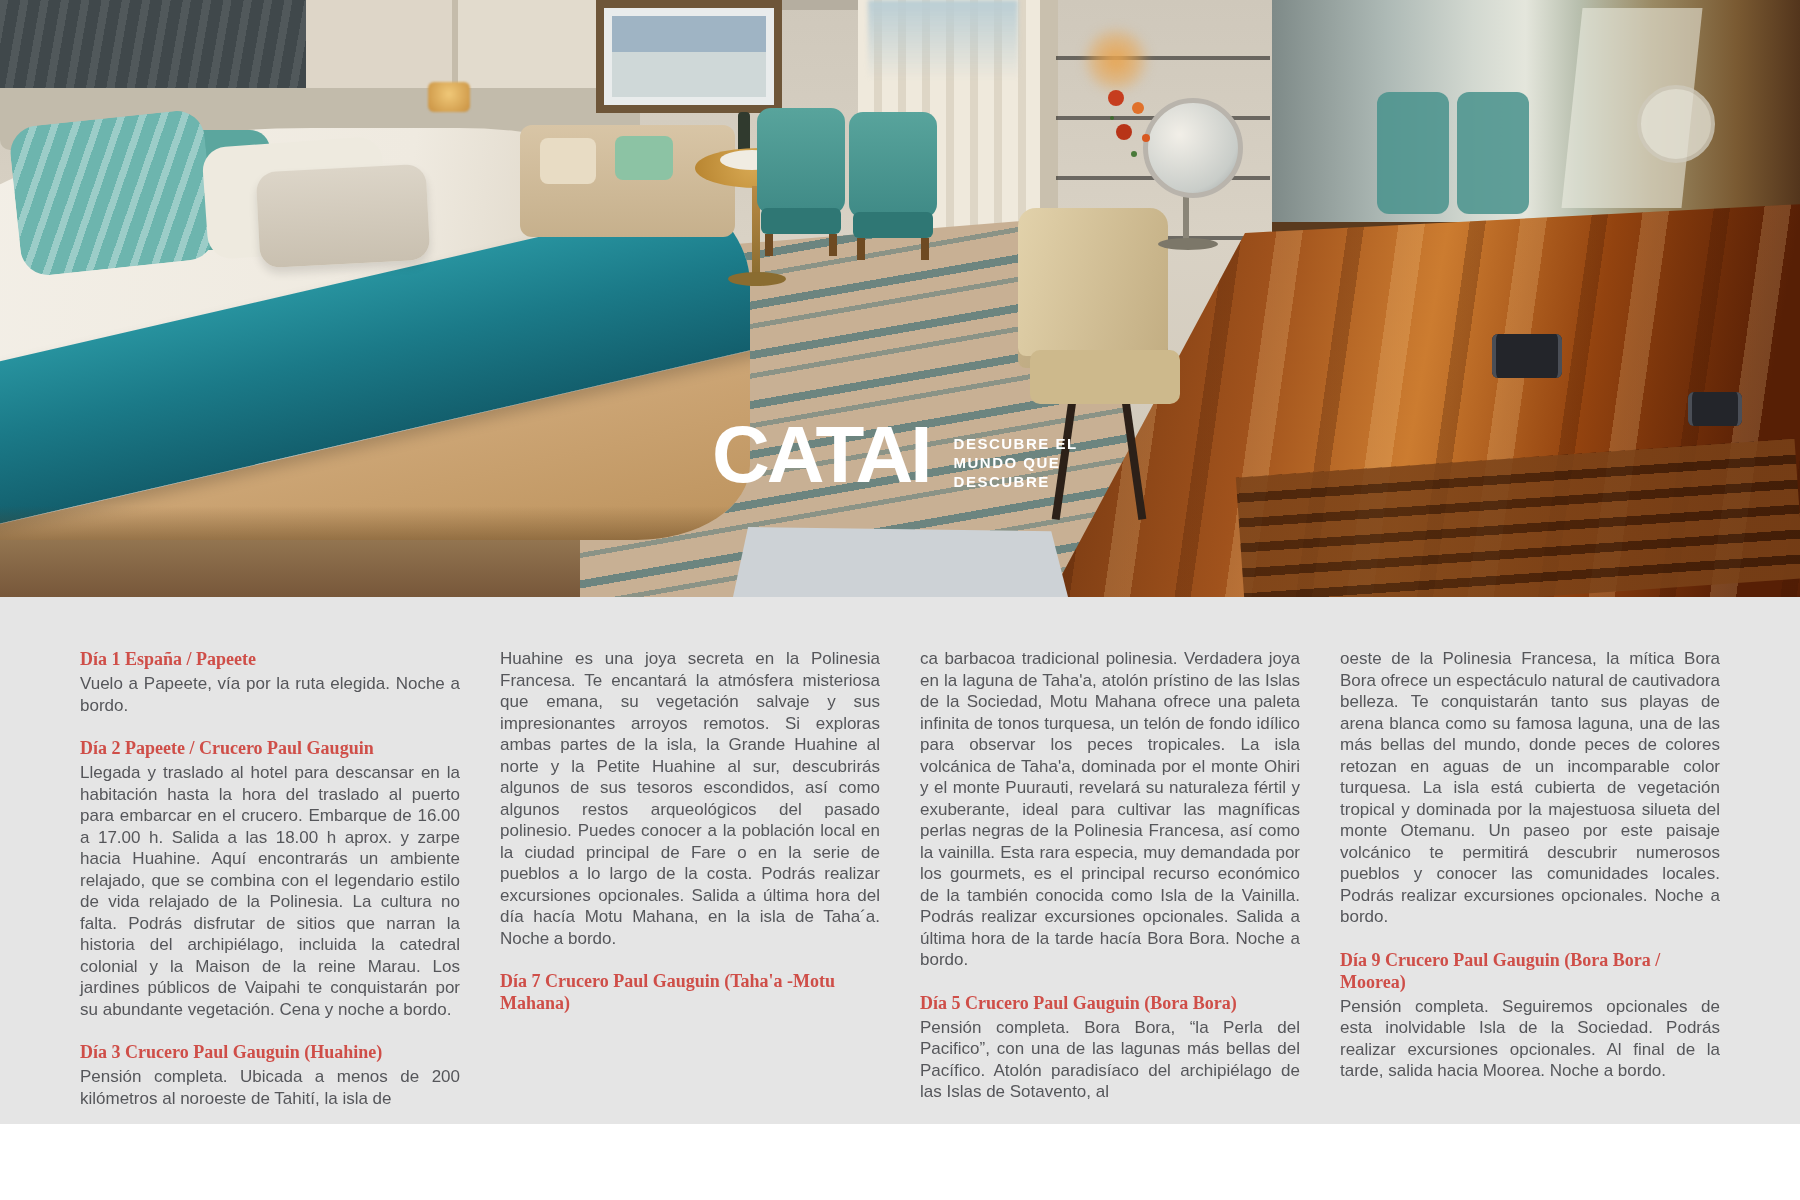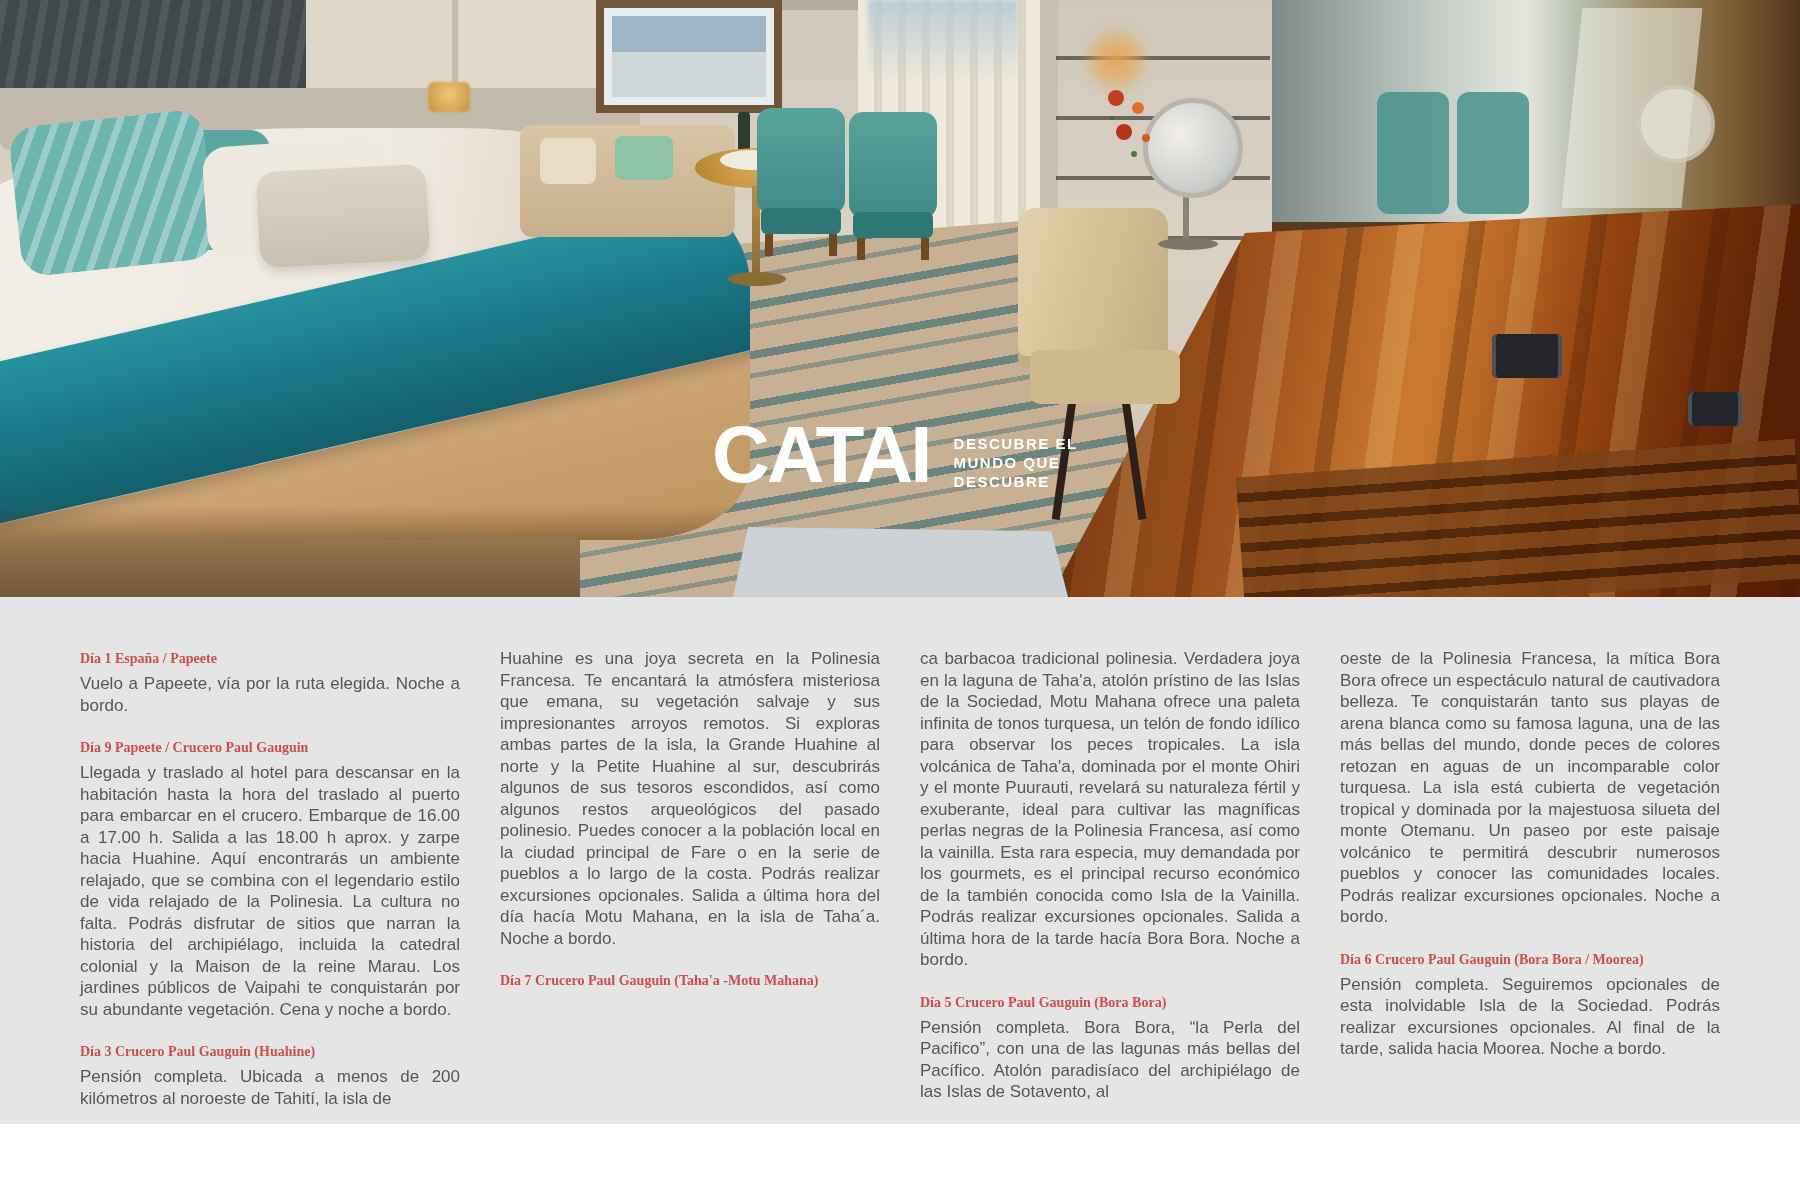--- a/index.html
+++ b/index.html
@@ -133,21 +133,21 @@
   .logo-word{position:static;font-size:80px;font-weight:bold;letter-spacing:-3px;line-height:74px;}
   .logo-tag{position:static;margin:16px 0 0 12px;font-size:15px;font-weight:bold;
     letter-spacing:1.5px;line-height:19px;}
   .logo-tag div{position:static;padding-left:12px;}
 
   
   .itinerary{position:absolute;left:80px;top:648px;width:1642px;display:flex;gap:40px;}
   .col{width:380px;flex:0 0 380px;}
   .blk{margin-bottom:21px;}
   .day{margin:0 0 3px 0;font-family:"Liberation Serif",serif;font-weight:bold;
-       font-size:14px;line-height:22px;color:#cf4e48;}
+       font-size:18px;line-height:22px;color:#cf4e48;}
   .bodytext{margin:0;font-size:17px;line-height:21.5px;color:#55565a;text-align:justify;}
 </style>
 </head>
 <body>
 
 <div class="page">
 
   <div class="photo">
     <div class="ceiling-trim"></div>
     <div class="dark-panel"></div>
@@ -246,21 +246,21 @@
   </div>
 
   <section class="itinerary">
 
     <div class="col">
       <div class="blk">
         <h3 class="day">Día 1 España / Papeete</h3>
         <p class="bodytext">Vuelo a Papeete, vía por la ruta elegida. Noche a bordo.</p>
       </div>
       <div class="blk">
-        <h3 class="day">Día 9 Papeete / Crucero Paul Gauguin</h3>
+        <h3 class="day">Día 2 Papeete / Crucero Paul Gauguin</h3>
         <p class="bodytext">Llegada y traslado al hotel para descansar en la habitación hasta la hora del traslado al puerto para embarcar en el crucero. Embarque de 16.00 a 17.00 h. Salida a las 18.00 h aprox. y zarpe hacia Huahine. Aquí encontrarás un ambiente relajado, que se combina con el legendario estilo de vida relajado de la Polinesia. La cultura no falta. Podrás disfrutar de sitios que narran la historia del archipiélago, incluida la catedral colonial y la Maison de la reine Marau. Los jardines públicos de Vaipahi te conquistarán por su abundante vegetación. Cena y noche a bordo.</p>
       </div>
       <div class="blk">
         <h3 class="day">Día 3 Crucero Paul Gauguin (Huahine)</h3>
         <p class="bodytext">Pensión completa. Ubicada a menos de 200 kilómetros al noroeste de Tahití, la isla de</p>
       </div>
     </div>
 
     <div class="col">
       <div class="blk">
@@ -279,19 +279,19 @@
         <h3 class="day">Día 5 Crucero Paul Gauguin (Bora Bora)</h3>
         <p class="bodytext">Pensión completa. Bora Bora, “la Perla del Pacifico”, con una de las lagunas más bellas del Pacífico. Atolón paradisíaco del archipiélago de las Islas de Sotavento, al</p>
       </div>
     </div>
 
     <div class="col">
       <div class="blk">
         <p class="bodytext">oeste de la Polinesia Francesa, la mítica Bora Bora ofrece un espectáculo natural de cautivadora belleza. Te conquistarán tanto sus playas de arena blanca como su famosa laguna, una de las más bellas del mundo, donde peces de colores retozan en aguas de un incomparable color turquesa. La isla está cubierta de vegetación tropical y dominada por la majestuosa silueta del monte Otemanu. Un paseo por este paisaje volcánico te permitirá descubrir numerosos pueblos y conocer las comunidades locales. Podrás realizar excursiones opcionales. Noche a bordo.</p>
       </div>
       <div class="blk">
-        <h3 class="day">Día 6 Crucero Paul Gauguin (Bora Bora / Moorea)</h3>
+        <h3 class="day">Día 9 Crucero Paul Gauguin (Bora Bora / Moorea)</h3>
         <p class="bodytext">Pensión completa. Seguiremos opcionales de esta inolvidable Isla de la Sociedad. Podrás realizar excursiones opcionales. Al final de la tarde, salida hacia Moorea. Noche a bordo.</p>
       </div>
     </div>
 
   </section>
 </div>
 
 </body></html>

